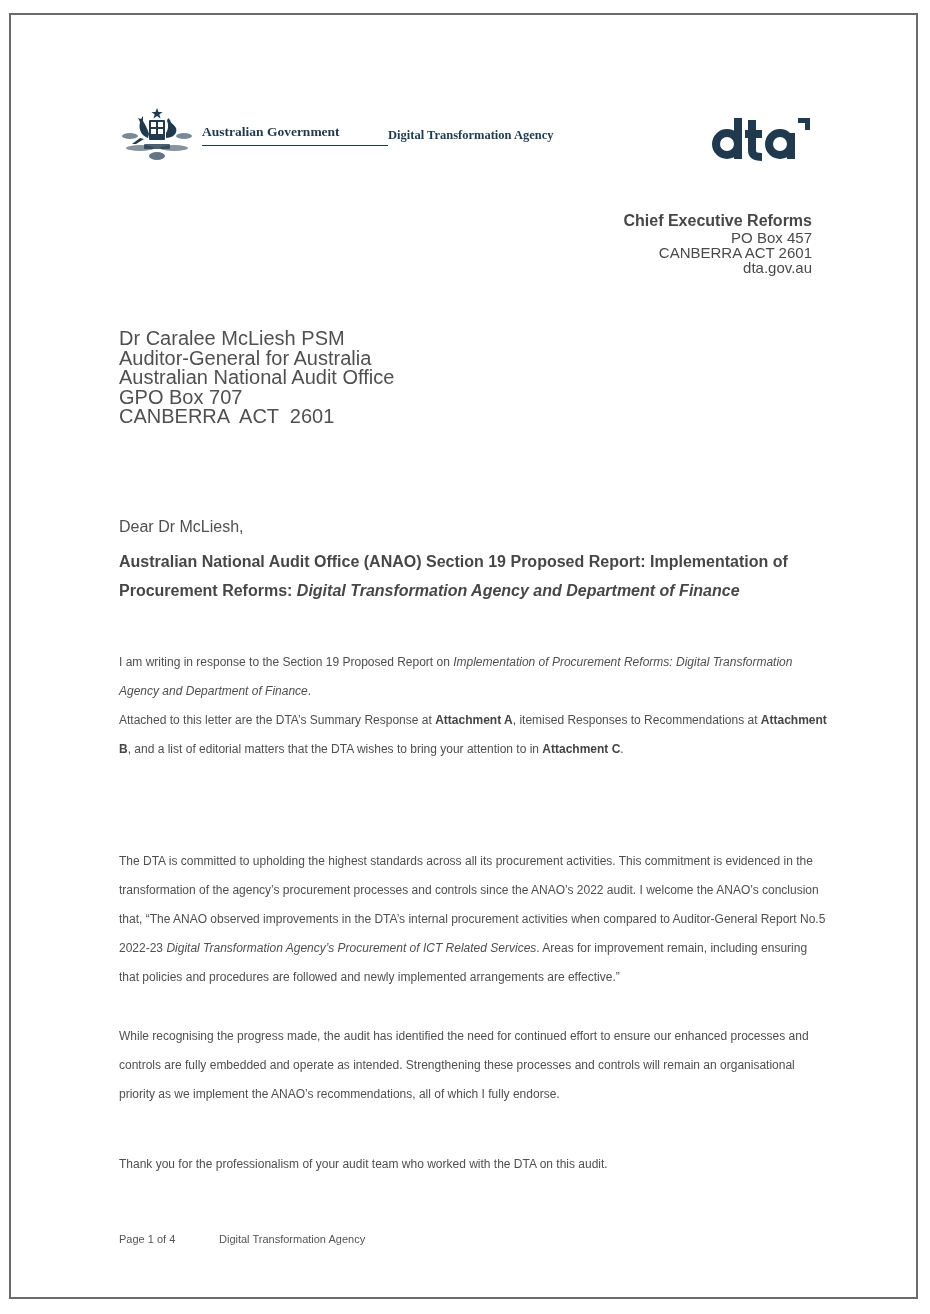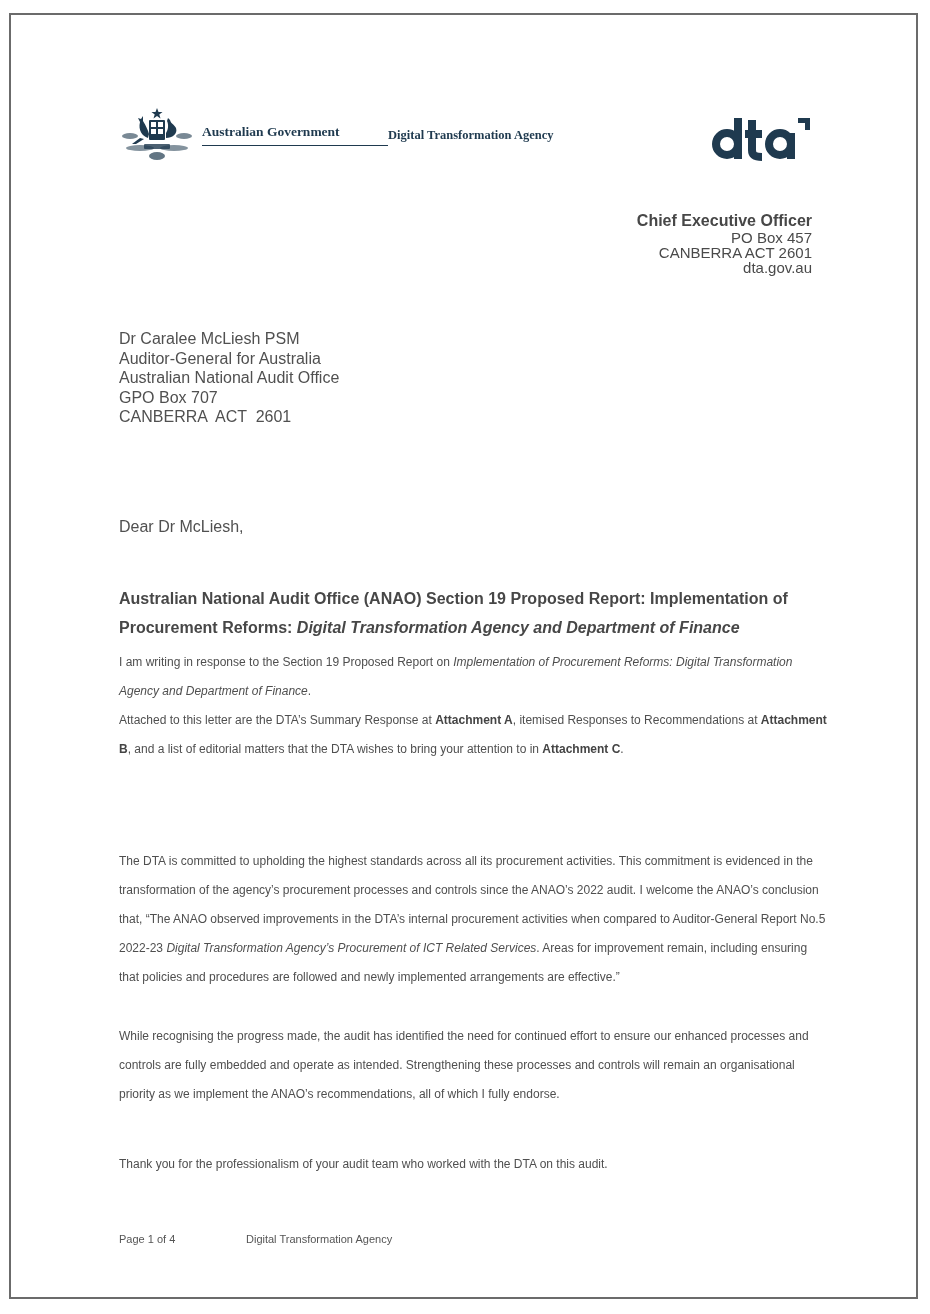--- a/index.html
+++ b/index.html
@@ -80,38 +80,38 @@
     }
     .sender .line {
       font-size: 15px;
       line-height: 15px;
     }
     
     .recipient {
       position: absolute;
       left: 119px;
       top: 329px;
-      font-size: 16px;
+      font-size: 20px;
       line-height: 19.5px;
       color: #505050;
     }
     .recipient div {
       white-space: pre;
     }
     .salutation {
       position: absolute;
       left: 119px;
       top: 518px;
       font-size: 16px;
       color: #505050;
     }
     .subject {
       position: absolute;
       left: 119px;
-      top: 585px;
+      top: 548px;
       width: 700px;
       font-size: 16px;
       font-weight: bold;
       line-height: 28.5px;
       color: #474747;
     }
     .body-text {
       position: absolute;
       left: 119px;
       width: 710px;
@@ -127,21 +127,21 @@
     .p4 { top: 1150px; }
     .footer {
       position: absolute;
       left: 119px;
       top: 1233px;
       font-size: 11px;
       color: #555;
       display: flex;
     }
     .footer .page-num {
-      width: 127px;
+      width: 100px;
     }
   </style>
 </head>
 <body>
 
 <div class="page-frame"></div>
 
 <div class="gov-logo">
   <svg class="crest" viewBox="0 0 78 58">
     <g fill="#1f3a4f">
@@ -183,21 +183,21 @@
     <line x1="33" y1="22" x2="50" y2="22"></line>
 
     <circle cx="68" cy="32" r="11"></circle>
     <line x1="79" y1="21" x2="79" y2="47"></line>
   </g>
 
   <path d="M86,6 L98,6 L98,18 L93,18 L93,11 L86,11 Z" fill="#1f3a4f"></path>
 </svg>
 
 <div class="sender">
-  <div class="title">Chief Executive Officer</div>
+  <div class="title">Chief Executive Reforms</div>
   <div class="line">PO Box 457</div>
   <div class="line">CANBERRA ACT 2601</div>
   <div class="line">dta.gov.au</div>
 </div>
 
 <div class="recipient">
   <div>Dr Caralee McLiesh PSM</div>
   <div>Auditor-General for Australia</div>
   <div>Australian National Audit Office</div>
   <div>GPO Box 707</div>

